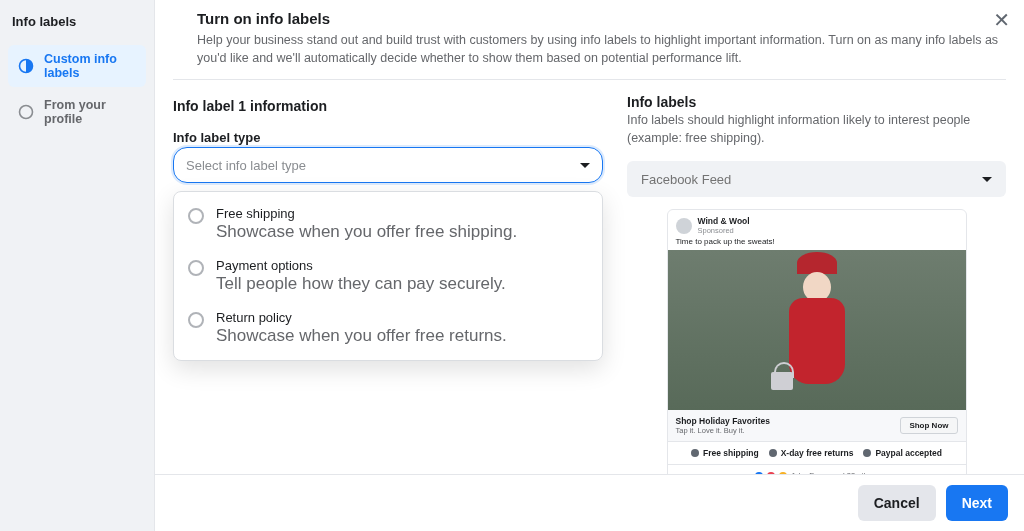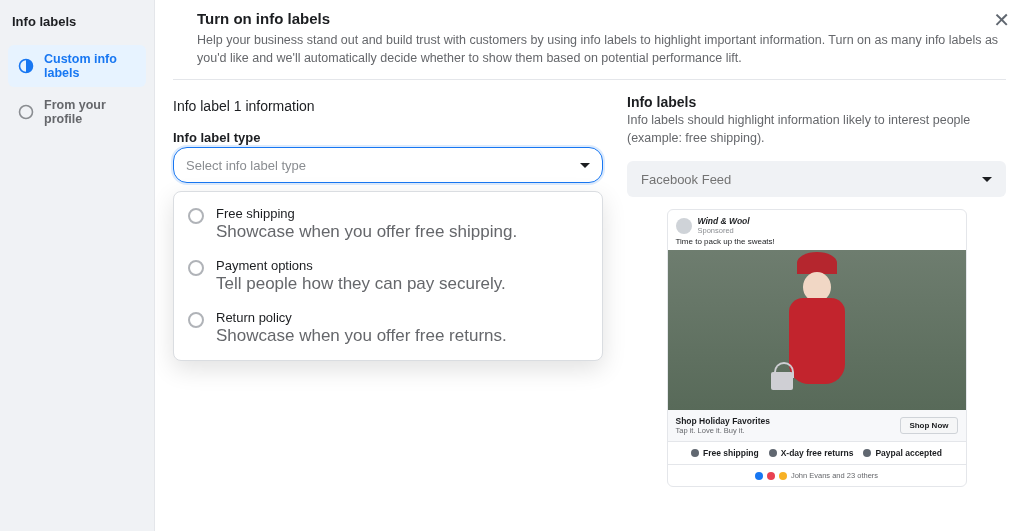--- a/index.html
+++ b/index.html
@@ -18,42 +18,42 @@
   .header-row { padding:10px 18px 12px 18px; position:relative;margin-left:24px;}
   .header-row h1 { margin:0 0 4px 0; font-size:15px; font-weight:700;}
   .header-row p { margin:0; font-size:12.5px; color:#65676b; line-height:1.45; max-width:820px;}
   .close-x { position:absolute; top:8px; right:14px; font-size:20px; color:#606770; cursor:pointer; font-weight:300;}
   
   .body-area { flex:1; padding:0 18px; overflow:auto;}
   .two-col { display:flex; gap:24px; border-top:1px solid #e4e6ea; padding-top:14px;}
   .col-left { width:430px; flex:0 0 430px;}
   .col-right { flex:1; }
 
-  .section-title { font-size:14px; font-weight:400; margin:4px 0 16px 0;}
+  .section-title { font-size:14px; font-weight:700; margin:4px 0 16px 0;}
   .field-label { font-size:13px; font-weight:600; margin-bottom:2px;}
   
   .select-box { display:flex; align-items:center; justify-content:space-between; height:36px; border:1px solid #1877f2; border-radius:14px; padding:0 12px; box-shadow:0 0 0 2px rgba(24,119,242,.15); font-size:13px; color:#8a8d91; cursor:pointer; background:#fff;}
   .select-box .caret { border-left:5px solid transparent; border-right:5px solid transparent; border-top:5px solid #1c1e21;}
   
   .dropdown { margin-top:8px; border:1px solid #dadde1; border-radius:8px; background:#fff; box-shadow:0 8px 24px rgba(0,0,0,.12); padding:6px 0;}
   .opt { display:flex; align-items:flex-start; gap:12px; padding:8px 14px; cursor:pointer;}
   .opt .radio { width:16px; height:16px; border:2px solid #b0b3b8; border-radius:50%; margin-top:2px;}
   .opt .labels .t { font-size:13px; font-weight:500;}
   .opt .labels .d { font-size:17px; color:#65676b; margin-top:1px;}
   
   
   .right-desc { font-size:12.5px; color:#65676b; line-height:1.4; margin:2px 0 14px 0;}
   .right-title{ font-size:14px; font-weight:700; }
   .feed-select { background:#f0f2f5; border-radius:6px; height:36px; display:flex; align-items:center; justify-content:space-between; padding:0 14px; font-size:13px; font-weight:500; color:#737373; cursor:pointer;}
   .feed-select .caret { border-left:5px solid transparent; border-right:5px solid transparent; border-top:5px solid #1c1e21;}
   
   .preview-card { border:1px solid #e4e6ea; border-radius:6px; margin:12px auto 0; width:300px; overflow:hidden; font-size:9px;}
   .meta-row{ display:flex; align-items:center; gap:6px; padding:6px 8px 2px;}
   .avatar{ width:16px;height:16px;border-radius:50%; background:#cfd3d8;}
-  .brand{ font-weight:700; font-size:8.5px;font-style:italic;}
+  .brand{ font-weight:700; font-size:8.5px;}
   .sponsored{ color:#8a8d91; font-size:7.5px;}
   .caption{ padding:0 8px 4px 8px; font-size:8px;}
   .img-wrap{ width:100%; height:160px; background:linear-gradient(#6e7d6f,#586a59); display:flex; align-items:flex-end; justify-content:center; padding-bottom:8px;}
   .person{ width:64px; height:150px; position:relative;}
   .hat{ position:absolute; top:0; left:12px; width:40px; height:22px; background:#b5262e; border-radius:50% 50% 0 0;}
   .face{ position:absolute; top:20px; left:18px; width:28px; height:30px; background:#f1d7c5; border-radius:50%;}
   .coat{ position:absolute; top:46px; left:4px; width:56px; height:86px; background:#c2242d; border-radius:14px 14px 20px 20px;}
   .bag{ position:absolute; bottom:12px; left:-14px; width:22px; height:18px; background:#cfcfd4; border-radius:2px;}
   .bag:before{content:"";position:absolute;top:-10px;left:3px;width:16px;height:14px;border:2px solid #cfcfd4;border-bottom:none;border-radius:10px 10px 0 0;}
   .cta-bar{ display:flex; justify-content:space-between; align-items:center; padding:6px 8px; background:#f7f8fa;}
@@ -188,13 +188,17 @@
               <span class="r" style="background:#f7b125"></span>
               <span>John Evans and 23 others</span>
             </div>
 
           </div>
         </div>
       </div>
     </div>
   </div>
 
+  <div class="footer">
+    <button class="btn btn-cancel">Cancel</button>
+    <button class="btn btn-next">Next</button>
+  </div>
 </div>
 
 </body></html>

